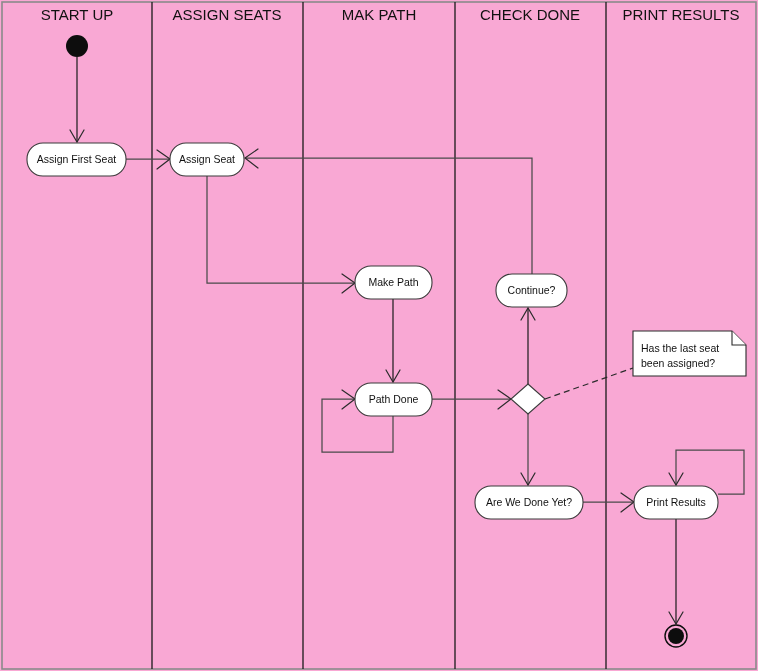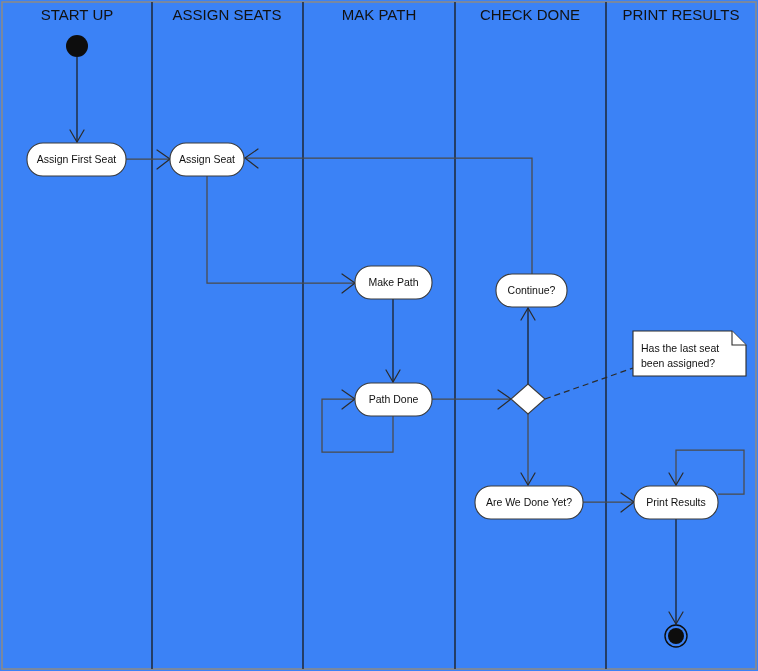--- a/index.html
+++ b/index.html
@@ -7,21 +7,21 @@
     padding: 0;
     background: #ffffff;
   }
   body {
     font-family: "Liberation Sans", sans-serif;
   }
   #canvas {
     position: relative;
     width: 758px;
     height: 671px;
-    background: #3b82f6;
+    background: #f9a8d4;
     overflow: hidden;
   }
   #diagram-svg {
     position: absolute;
     top: 0;
     left: 0;
   }
   .lane-title {
     font-family: "Liberation Sans", sans-serif;
     font-size: 15px;

